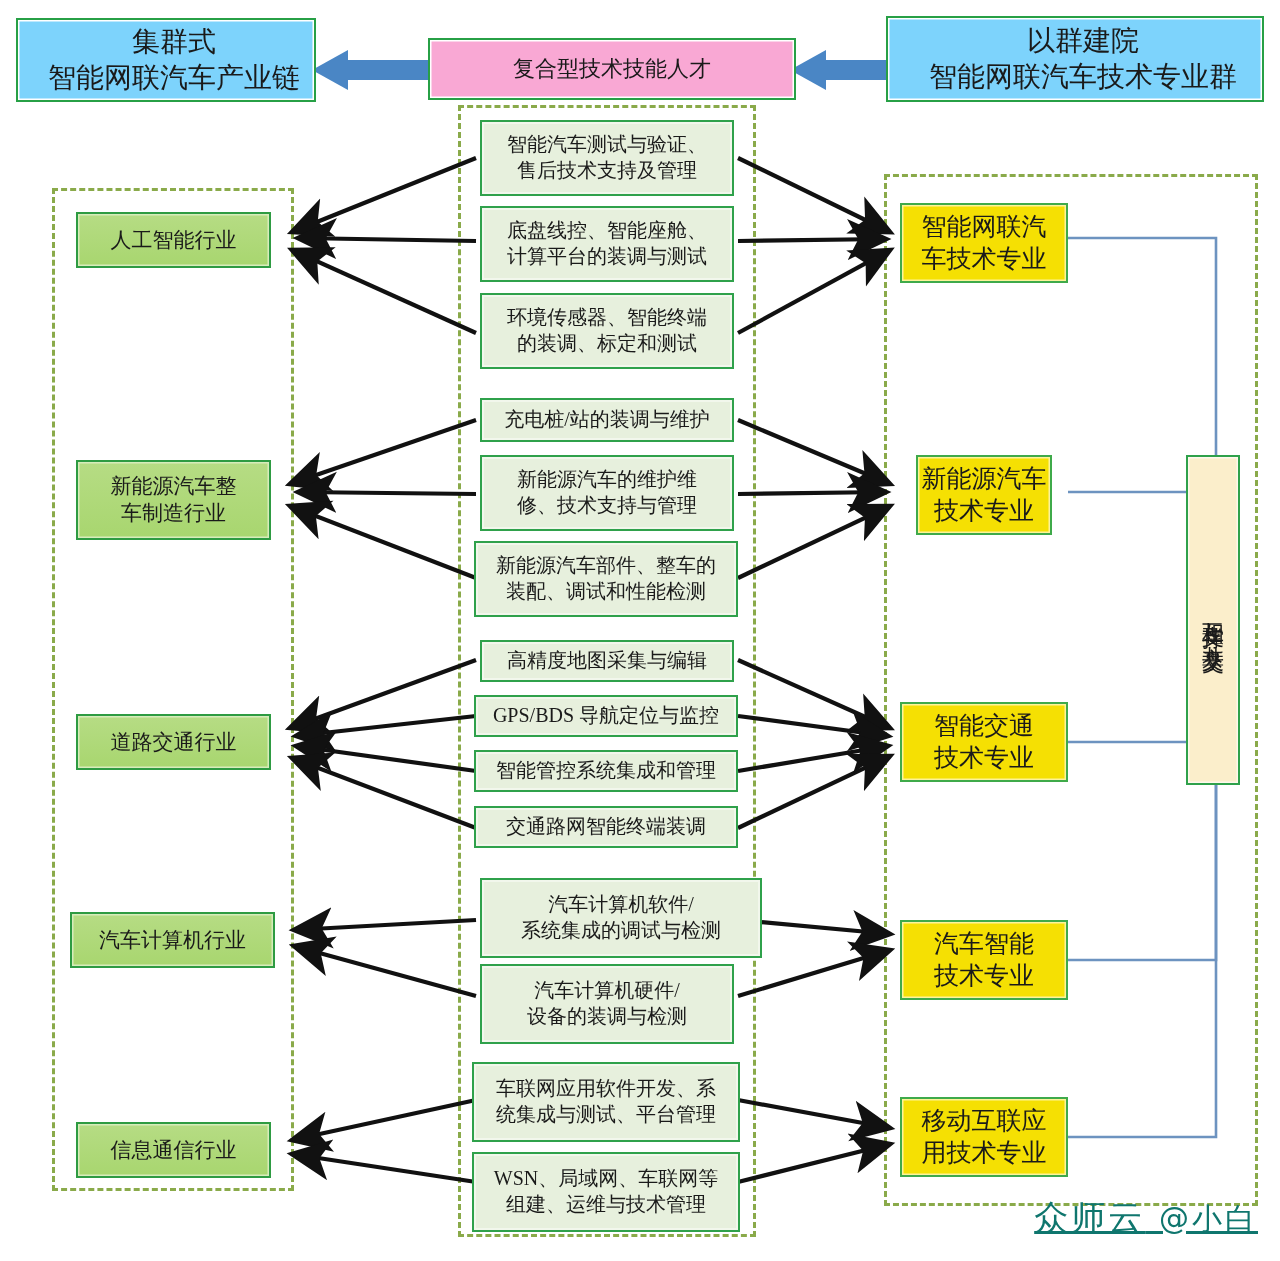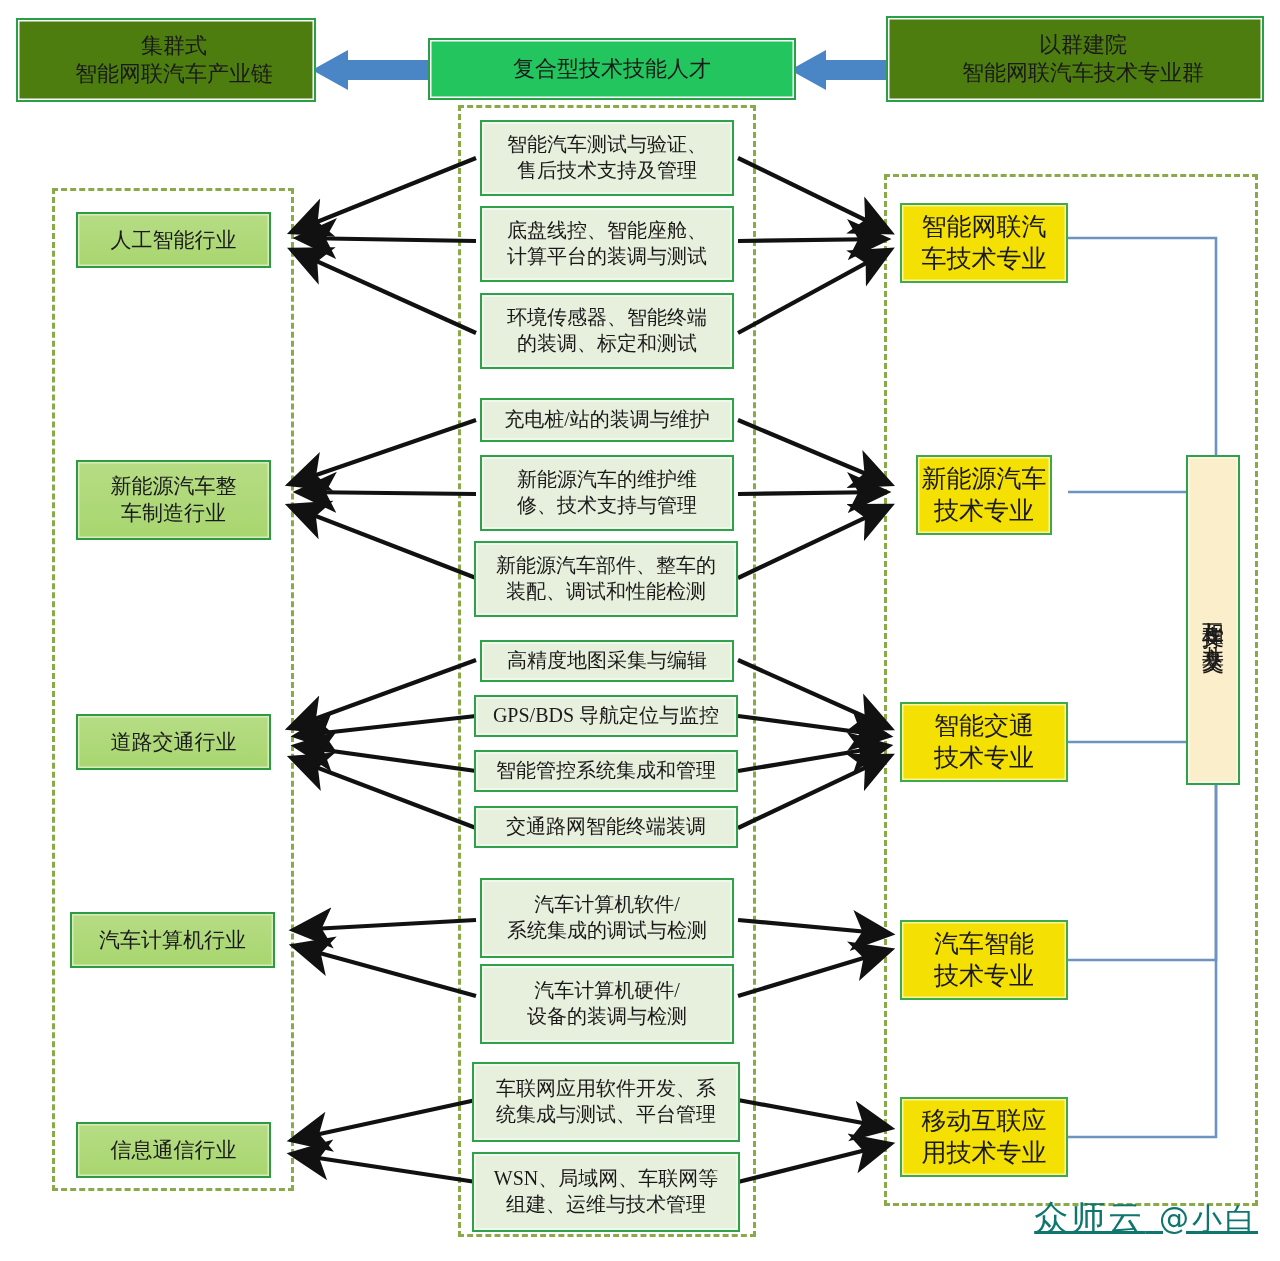--- a/index.html
+++ b/index.html
@@ -20,28 +20,28 @@
     align-items:center;
     justify-content:center;
     text-align:center;
     z-index:3;
     line-height:1.28;
     color:#1a1a1a;
   }
 
   
   .top-grey{
-    background:#4d7c0f;
+    background:#7dd3fc;
     border:2.5px solid #27a046;
     box-shadow:inset 0 0 0 1.5px #ffffff;
-    font-size:22px;
+    font-size:28px;
     padding-left:16px;
   }
   .top-mid{
-    background:#22c55e;
+    background:#f9a8d4;
     border:2.5px solid #27a046;
     box-shadow:inset 0 0 0 1.5px #ffffff;
     font-size:22px;
   }
 
   
   .ind{
     background:linear-gradient(180deg,#b6dc84 0%,#a8d66f 100%);
     border:2.5px solid #2e9b42;
     box-shadow:inset 0 0 0 1.5px #d7ecbb;
@@ -287,21 +287,21 @@
         <div>智能管控系统集成和管理</div>
       </div>
   </div>
 
   <div class="box task" style="left:474px;top:806px;width:264px;height:42px;">
     <div>
         <div>交通路网智能终端装调</div>
       </div>
   </div>
 
-  <div class="box task" style="left:480px;top:878px;width:254px;height:80px;">
+  <div class="box task" style="left:480px;top:878px;width:282px;height:80px;">
     <div>
       <div>汽车计算机软件/</div>
       <div>系统集成的调试与检测</div>
     </div>
   </div>
 
   <div class="box task" style="left:480px;top:964px;width:254px;height:80px;">
     <div>
       <div>汽车计算机硬件/</div>
       <div>设备的装调与检测</div>

